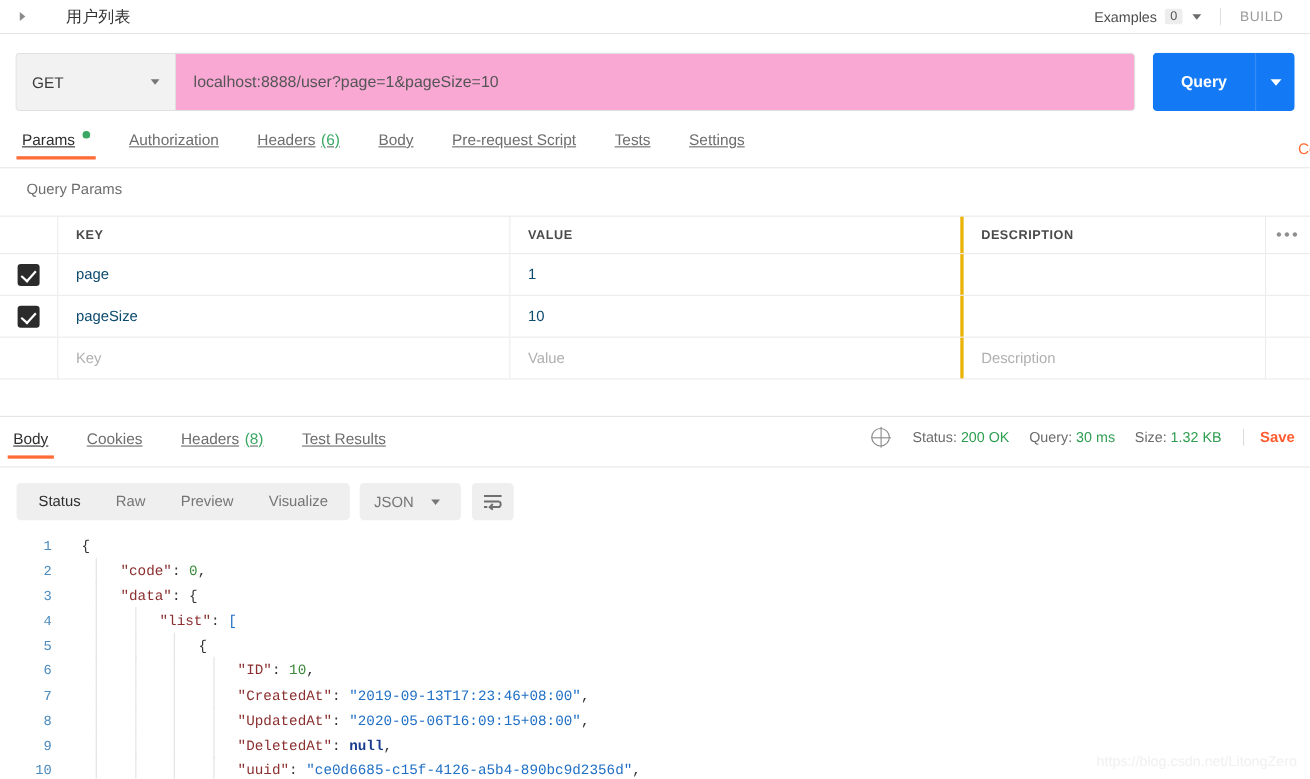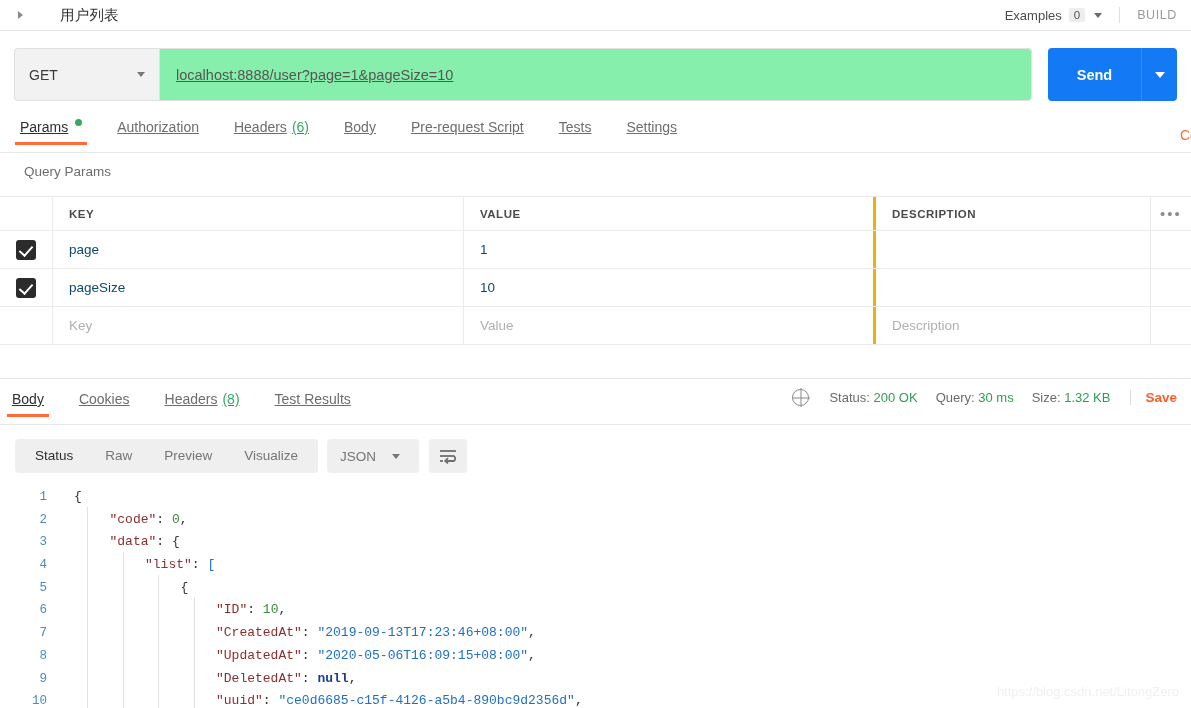--- a/index.html
+++ b/index.html
@@ -23,21 +23,21 @@
   .tri {
     width: 0; height: 0;
     border-left: 5px solid #8a8a8a;
     border-top: 4px solid transparent;
     border-bottom: 4px solid transparent;
     margin-right: 9px;
   }
   .reqname .txt { font-size: 14.5px; color: #333; letter-spacing: .2px; }
   .reqbar-right {
     margin-left: auto; display: flex; align-items: center;
-    padding-right: 14px; height: 100%;
+    padding-right: 24px; height: 100%;
   }
   .examples { font-size: 13px; color: #4c4c4c; display: flex; align-items: center; }
   .ex-count {
     background: #ededed; color: #555; font-size: 11.5px;
     border-radius: 2px; padding: 1px 5px; margin-left: 7px;
   }
   .caret-sm {
     width: 0; height: 0; margin-left: 9px;
     border-top: 5px solid #6b6b6b;
     border-left: 4.5px solid transparent;
@@ -59,25 +59,25 @@
     display: flex; align-items: center; padding: 2px 14px; gap: 44px;
   }
   .method .m { font-size: 14px; color: #3a3a3a; }
   .method .caret {
     margin-left: auto; width: 0; height: 0;
     border-top: 5px solid #777;
     border-left: 4.5px solid transparent;
     border-right: 4.5px solid transparent;
   }
   .urlbox {
-    flex: 1; background: #86efac;
+    flex: 1; background: #f9a8d4;
     border: 1px solid #e0e0e0;
     border-radius: 0 4px 4px 0;
     display: flex; align-items: center; padding: 0 16px;
-    font-size: 14.5px; color: #555; text-decoration: underline;
+    font-size: 14.5px; color: #555;
   }
   .sendwrap {
     width: 129px; margin-left: 16px; display: flex;
     border-radius: 4px; overflow: hidden;
   }
   .send {
     flex: 1; background: #1379f5; color: #fff;
     font-size: 14.5px; font-weight: bold;
     display: flex; align-items: center; justify-content: center;
   }
@@ -273,21 +273,21 @@
     </div>
   </div>
 
   <div class="urlrow">
     <div class="method">
       <span class="m">GET</span>
       <span class="caret"></span>
     </div>
     <div class="urlbox">localhost:8888/user?page=1&amp;pageSize=10</div>
     <div class="sendwrap">
-      <div class="send">Send</div>
+      <div class="send">Query</div>
       <div class="send-caret">
           <i></i>
         </div>
     </div>
   </div>
 
   <div class="reqtabs">
     <div class="rtab active">
       <span>Params</span>
       <span class="dot-green"></span>

